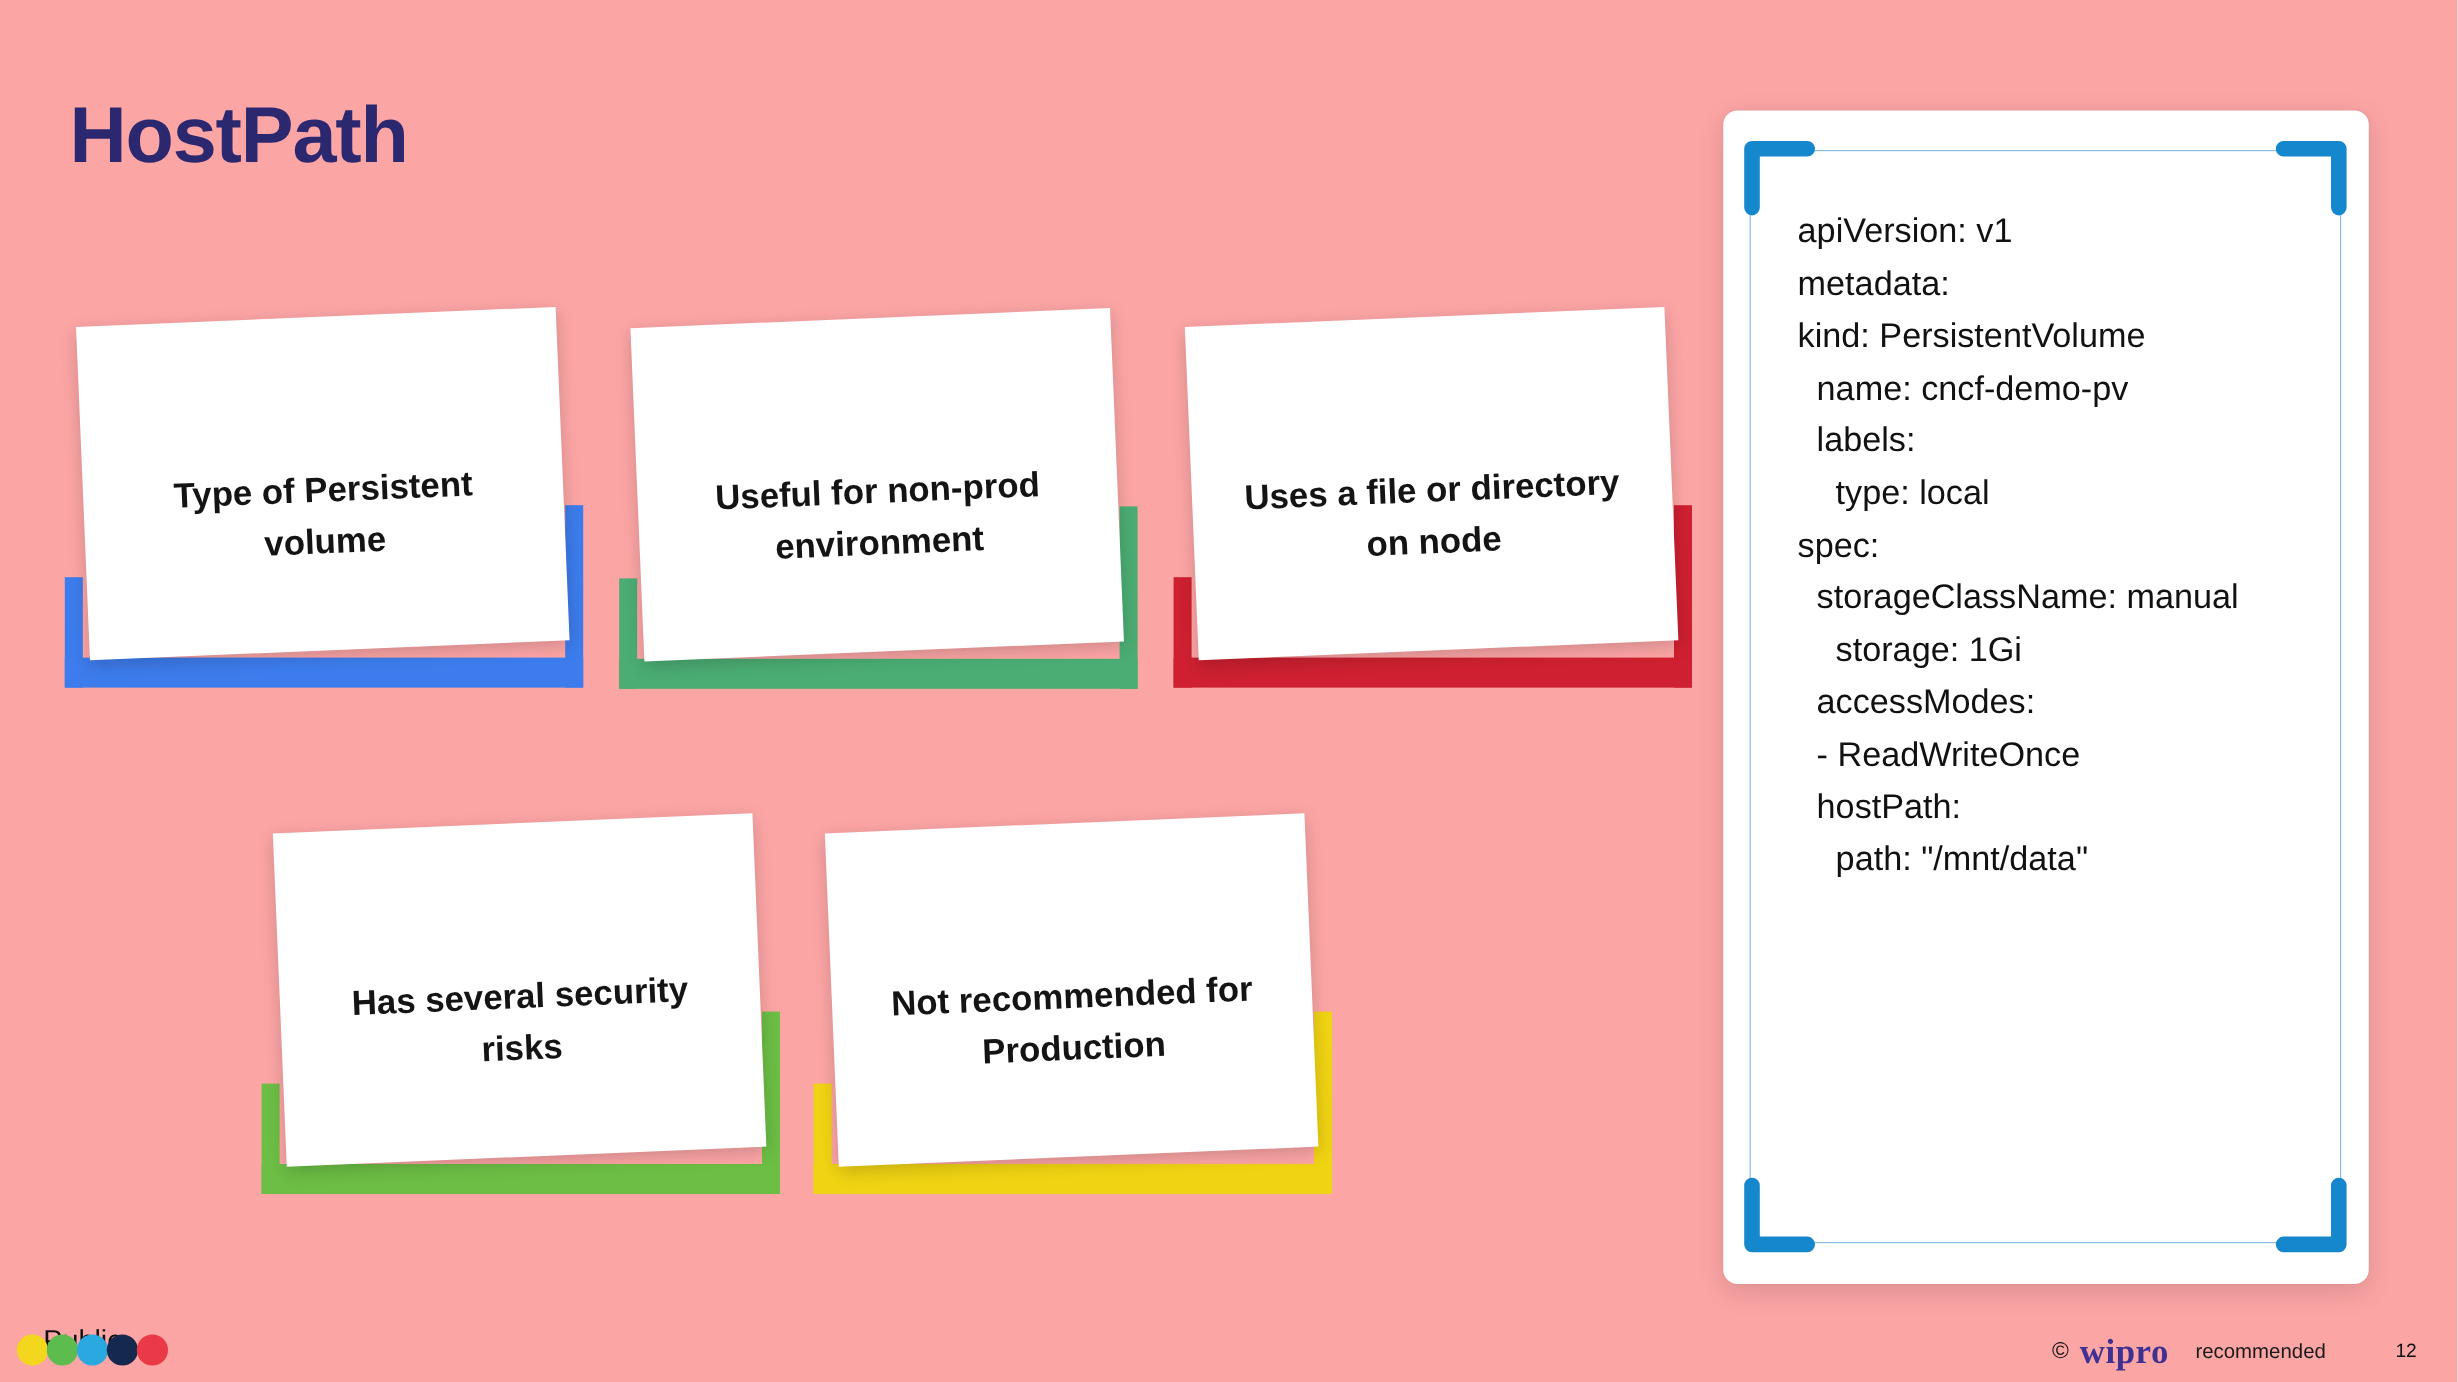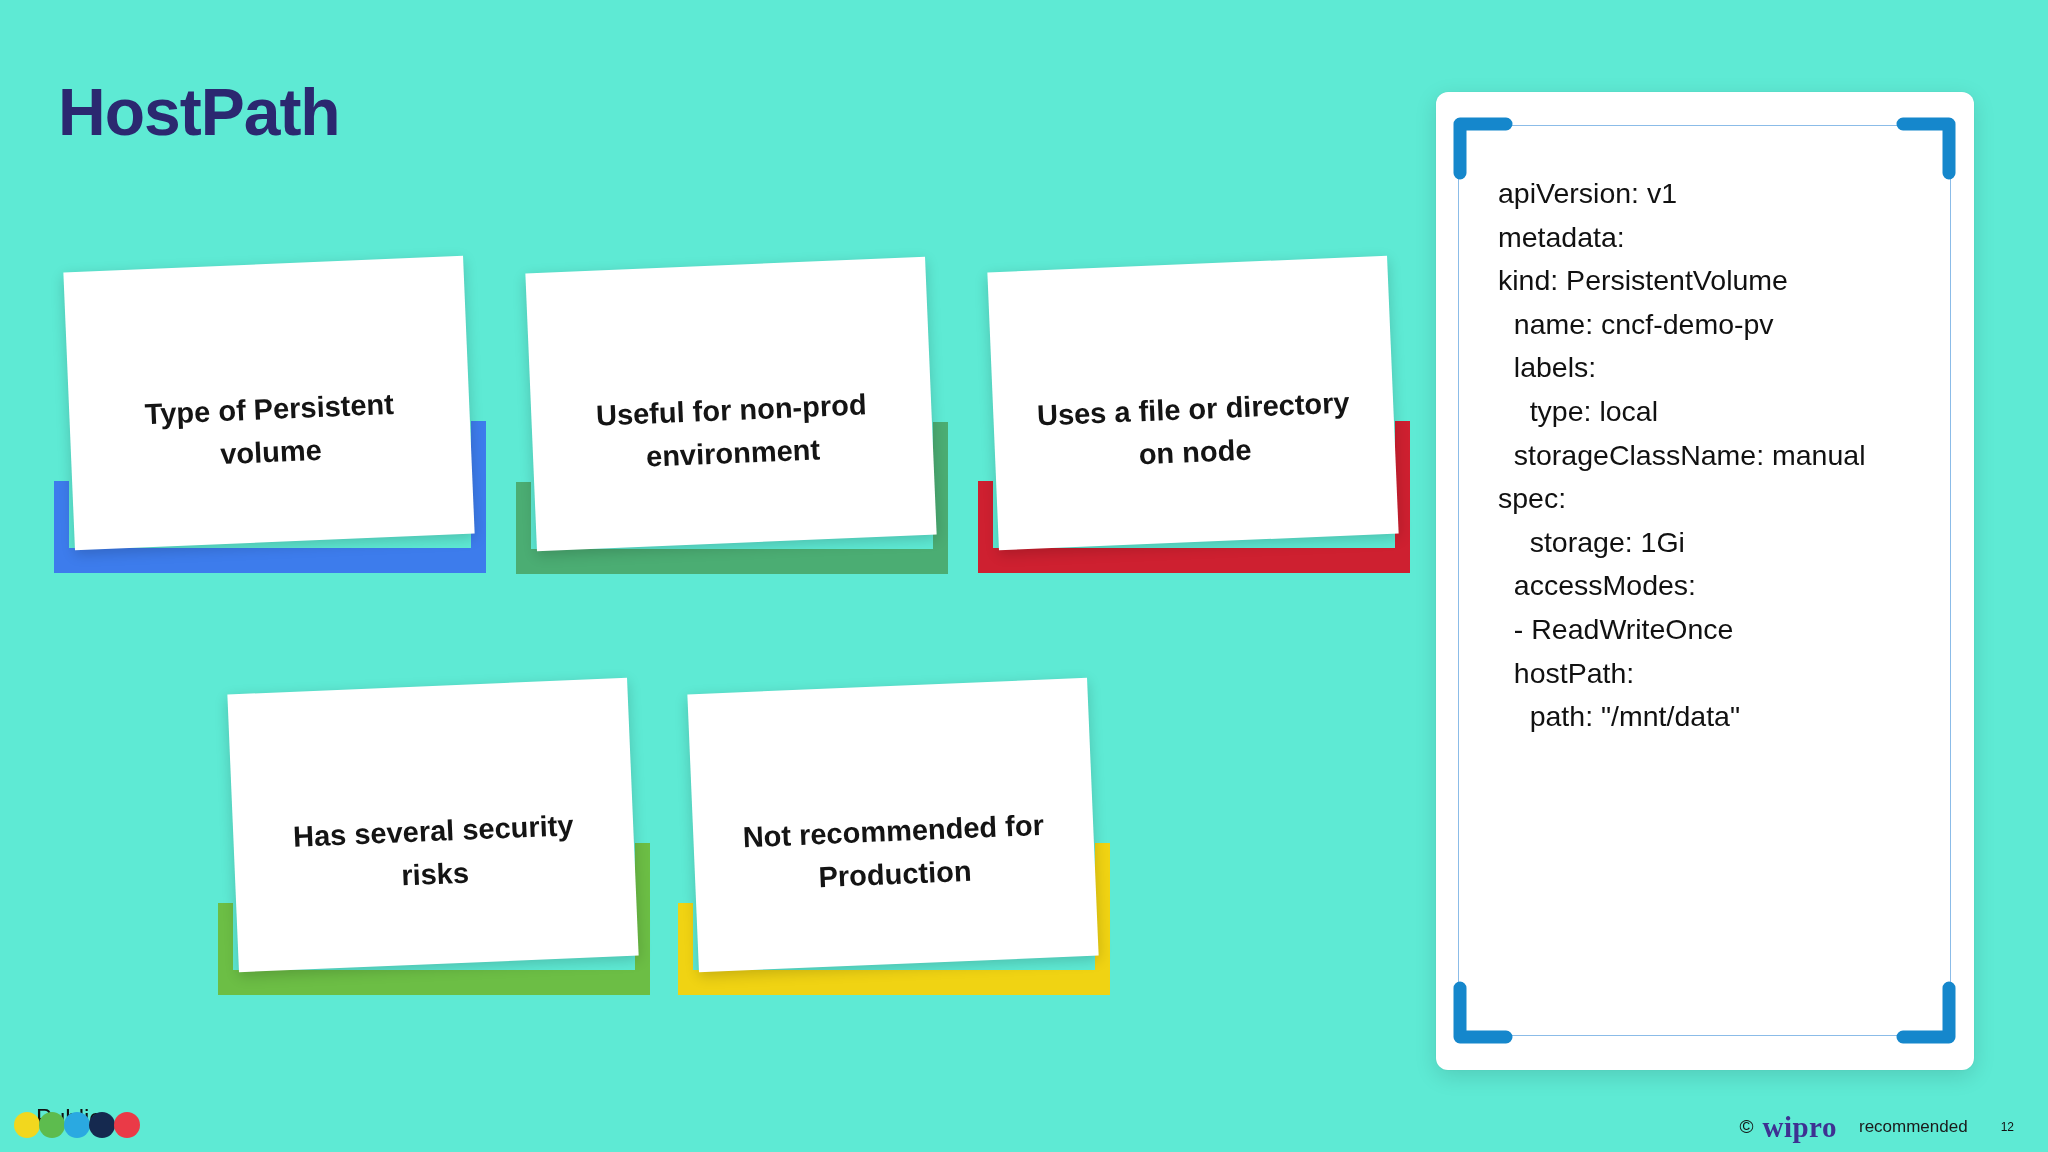--- a/index.html
+++ b/index.html
@@ -1,18 +1,18 @@
 <!DOCTYPE html>
 <html><head>
 <meta charset="utf-8">
 <style>
   * { margin:0; padding:0; box-sizing:border-box; }
   html,body { width:2048px; height:1152px; background:#ffffff; overflow:hidden;
               font-family:"Liberation Sans", sans-serif; }
-  .slide { position:relative; width:2048px; height:1152px; background:#5eead4; }
+  .slide { position:relative; width:2048px; height:1152px; background:#fca5a5; }
 
   
   .title { position:absolute; left:58px; top:74px; font-size:66px; font-weight:700;
            color:var(--title-color,#2B2870); letter-spacing:-1px; }
 
   
   .card-group { position:absolute; width:432px; height:312px; }
   .tray-left  { position:absolute; left:0; bottom:0; width:15px; height:92px;  background:var(--tray); }
   .tray-right { position:absolute; right:0; bottom:0; width:15px; height:152px; background:var(--tray); }
   .tray-bottom{ position:absolute; left:0; right:0; bottom:0; height:25px;      background:var(--tray); }
@@ -41,21 +41,21 @@
   .footer-logo { position:absolute; left:14px; top:1104px; width:140px; height:44px; }
   .public-label { position:absolute; left:22px; top:0px; font-size:24px; color:#111; z-index:0; }
   .dots { position:absolute; left:0; top:8px; display:flex; z-index:1; }
   .dot { width:26px; height:26px; border-radius:50%; background:var(--dot); margin-right:-1px; }
 
   .footer-right { position:absolute; right:34px; top:1108px; height:38px;
                   display:flex; align-items:center; }
   .copyright { font-size:19px; color:#111; margin-right:9px; }
   .brand { font-size:29px; font-weight:700; color:var(--brand-color,#3E3192); letter-spacing:0.5px;font-family:Liberation Serif, serif; }
   .confidential { font-size:17px; color:#1a1a1a; margin-left:22px; }
-  .page-number { font-size:12px; color:#111; margin-left:33px; }
+  .page-number { font-size:16px; color:#111; margin-left:58px; }
 </style>
 </head>
 <body>
 
 <div class="slide" style="--title-color: #2B2870;">
 
   <div class="title">HostPath</div>
 
   <div class="card-group" style="left: 54px; top: 261px; --tray: #3D7CEC;">
     <div class="tray-left"></div>
@@ -126,22 +126,22 @@
       </svg>
     </div>
 
     <div class="code-block">
       <div class="code-line">apiVersion: v1</div>
       <div class="code-line">metadata:</div>
       <div class="code-line">kind: PersistentVolume</div>
       <div class="code-line">  name: cncf-demo-pv</div>
       <div class="code-line">  labels:</div>
       <div class="code-line">    type: local</div>
+      <div class="code-line">spec:</div>
       <div class="code-line">  storageClassName: manual</div>
-      <div class="code-line">spec:</div>
       <div class="code-line">    storage: 1Gi</div>
       <div class="code-line">  accessModes:</div>
       <div class="code-line">  - ReadWriteOnce</div>
       <div class="code-line">  hostPath:</div>
       <div class="code-line">    path: "/mnt/data"</div>
     </div>
   </div>
 
   <div class="footer-logo">
     <div class="public-label">Public</div>

